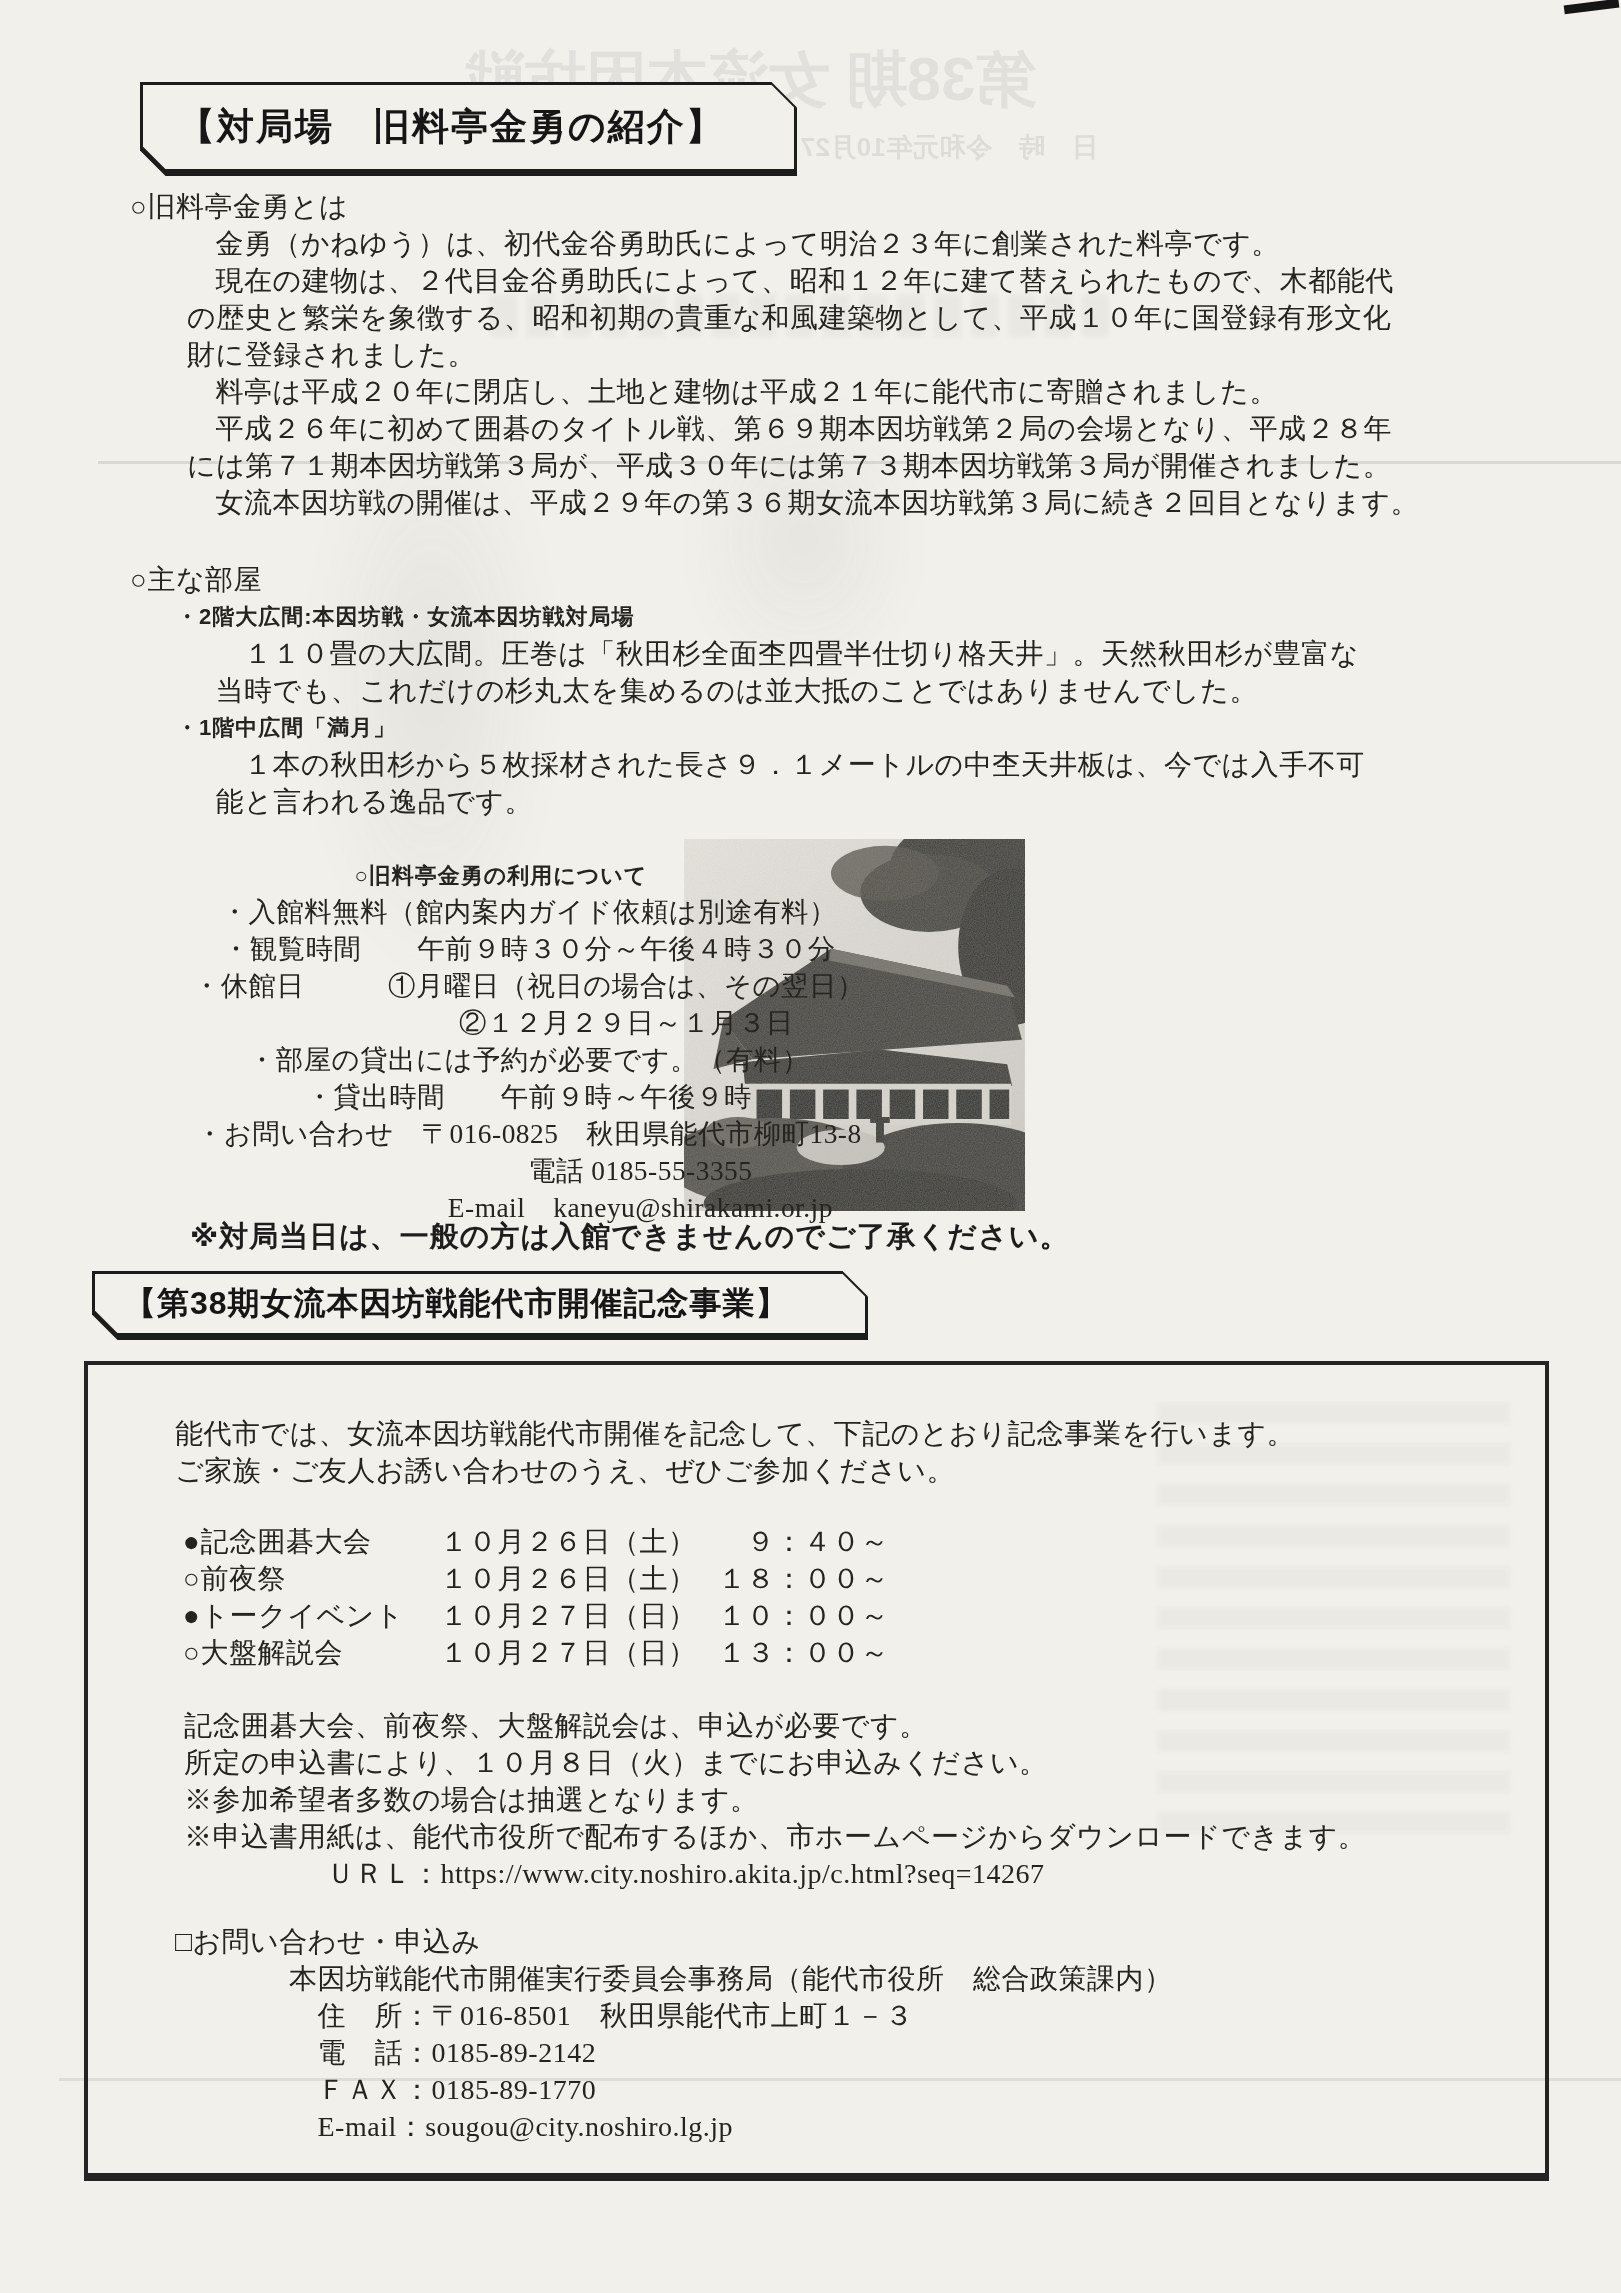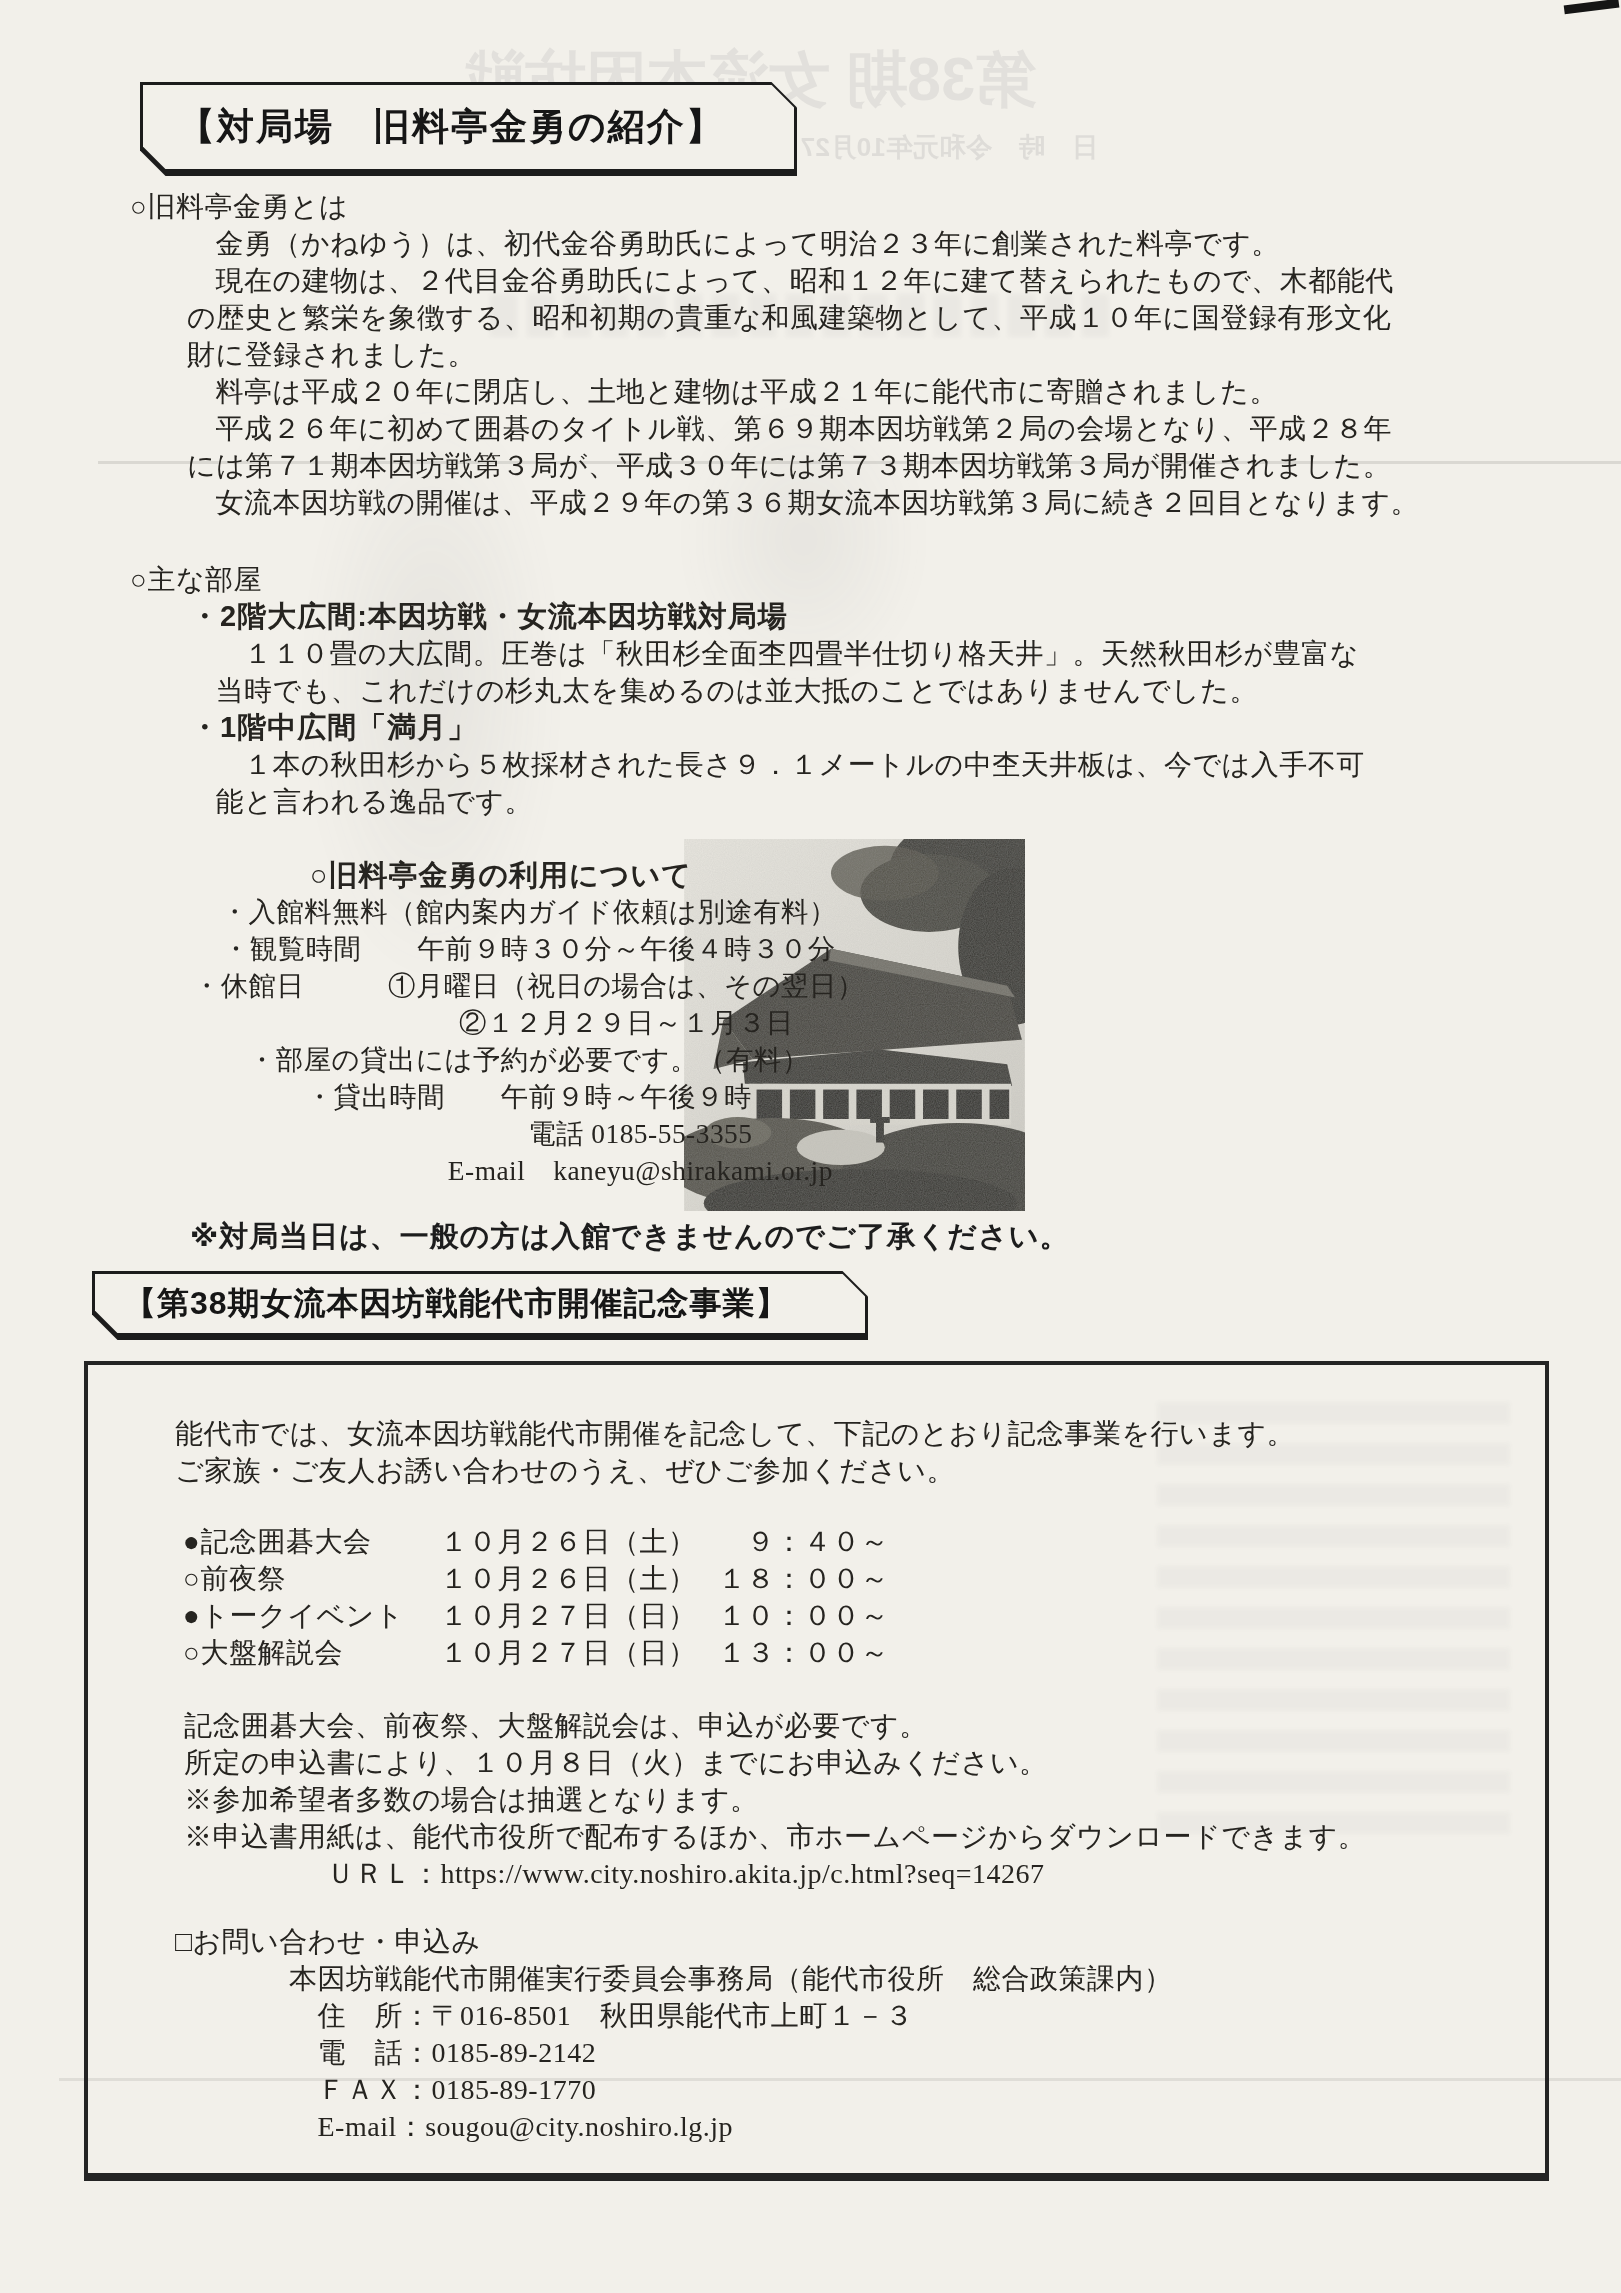--- a/index.html
+++ b/index.html
@@ -9,21 +9,21 @@
     background:#f2f0ea;
     overflow:hidden;
     color:#262420;
     font-family:"Liberation Serif","DejaVu Serif",serif;
   }
   .serif{font-family:"Liberation Serif","DejaVu Serif",serif;}
   .goth{font-family:"Liberation Sans","DejaVu Sans",sans-serif;font-weight:bold;}
   .abs{position:absolute;}
   .ln{white-space:pre;font-size:28px;line-height:37px;letter-spacing:0.5px;}
   .ln-sm{white-space:pre;font-size:27.4px;line-height:37px;letter-spacing:0.5px;}
-  .subhead{white-space:pre;font-size:29px;line-height:37px;letter-spacing:1px;}
+  .subhead{white-space:pre;font-size:22px;line-height:37px;letter-spacing:1px;}
 
   
   .notch-outer{
     position:absolute;background:#1c1c1c;
     clip-path:polygon(0 0, calc(100% - 25.5px) 0, 100% 25.5px, 100% 100%, 25.5px 100%, 0 calc(100% - 25.5px));
   }
   .notch-inner{
     position:absolute;left:2.9px;top:2.9px;right:2.9px;bottom:6.9px;background:#f2f0ea;
     clip-path:polygon(0 0, calc(100% - 22.5px) 0, 100% 22.5px, 100% 100%, 22.5px 100%, 0 calc(100% - 22.5px));
     display:flex;align-items:center;
@@ -150,20 +150,21 @@
   </svg>
 
   <div class="abs" style="left:137px;top:857px;text-align:center;">
     <div class="subhead goth">○旧料亭金勇の利用について</div>
     <div class="ln-sm serif">　　・入館料無料（館内案内ガイド依頼は別途有料）</div>
     <div class="ln-sm serif">　　・観覧時間　　午前９時３０分～午後４時３０分</div>
     <div class="ln-sm serif">　　・休館日　　　①月曜日（祝日の場合は、その翌日）</div>
     <div class="ln-sm serif">　　　　　　　　　②１２月２９日～１月３日</div>
     <div class="ln-sm serif">　　・部屋の貸出には予約が必要です。（有料）</div>
     <div class="ln-sm serif">　　・貸出時間　　午前９時～午後９時</div>
+    <div class="ln-sm serif">　　・お問い合わせ　〒016-0825　秋田県能代市柳町13-8</div>
     <div class="ln-sm serif">　　　　　　　　　　電話 0185-55-3355</div>
     <div class="ln-sm serif">　　　　　　　　　　E-mail　kaneyu@shirakami.or.jp</div>
   </div>
 
   <div id="notice" class="abs goth" style="left:190px;top:1217px;white-space:pre;text-align:right;">※対局当日は、一般の方は入館できませんのでご了承ください。</div>
 
   <div id="header2" class="notch-outer" style="left:92px;top:1271px;width:776px;height:69px;">
     <div class="notch-inner">
       <span class="goth hlabel">【第38期女流本因坊戦能代市開催記念事業】</span>
     </div>

